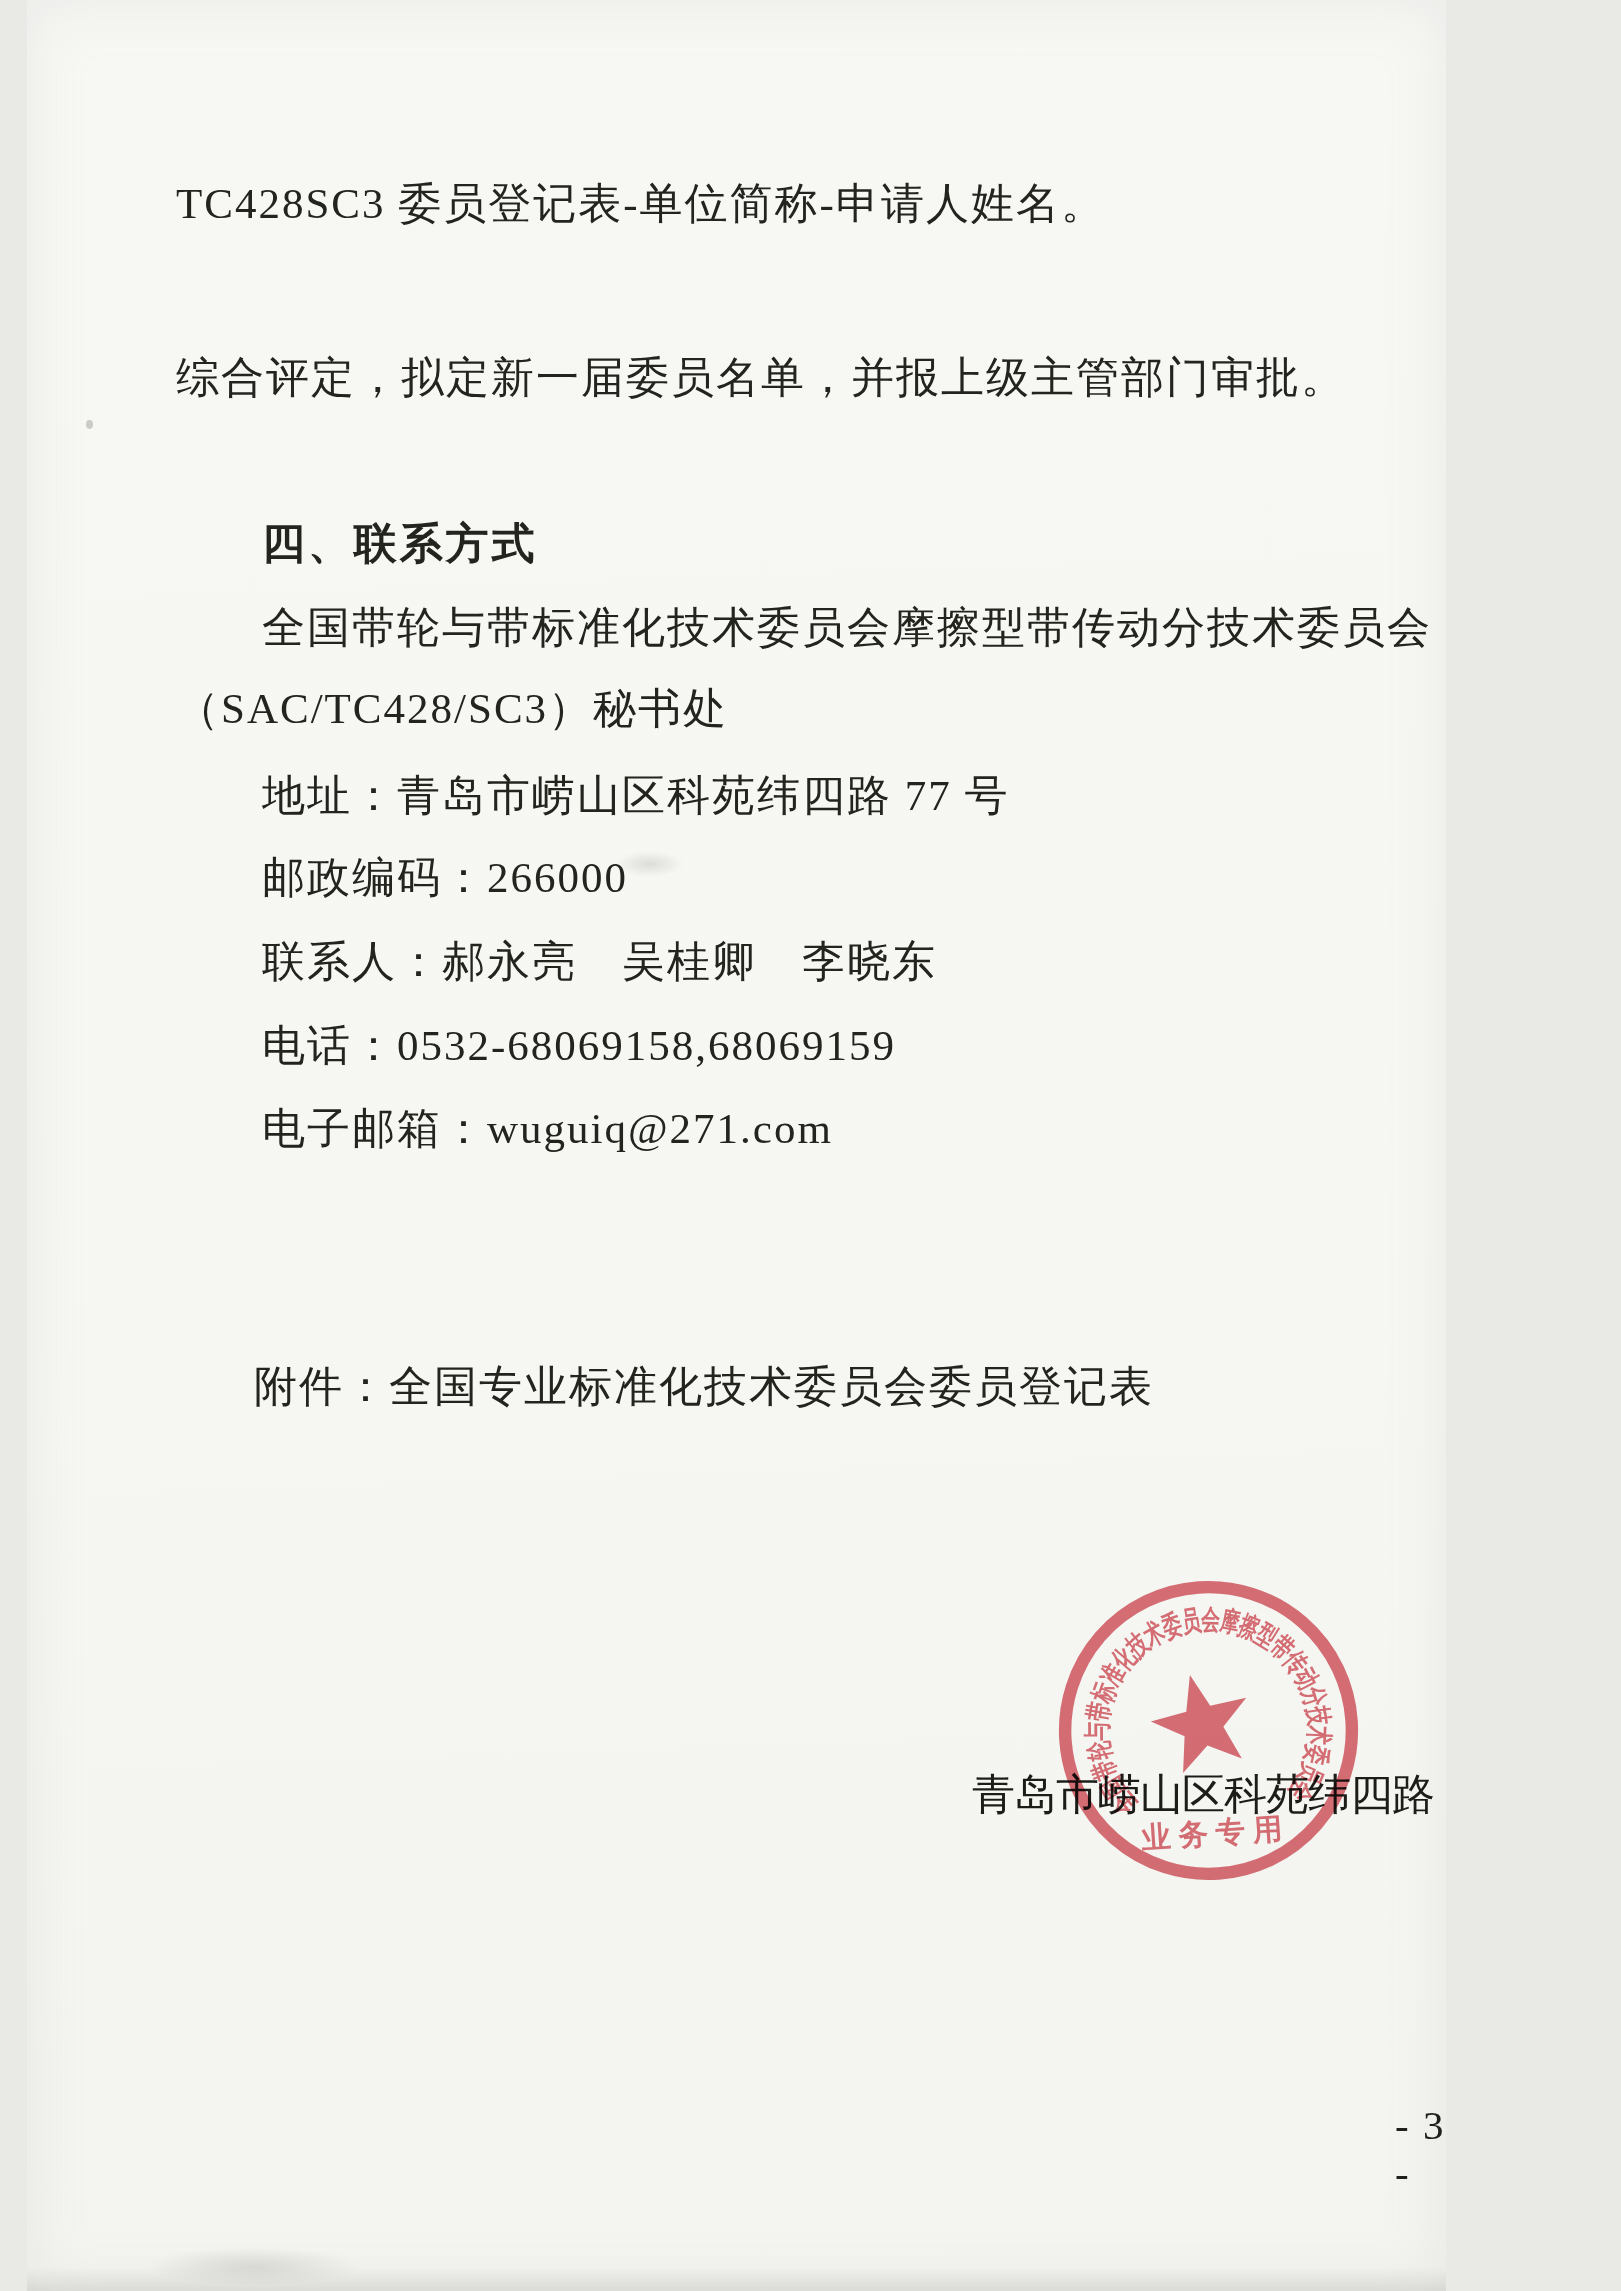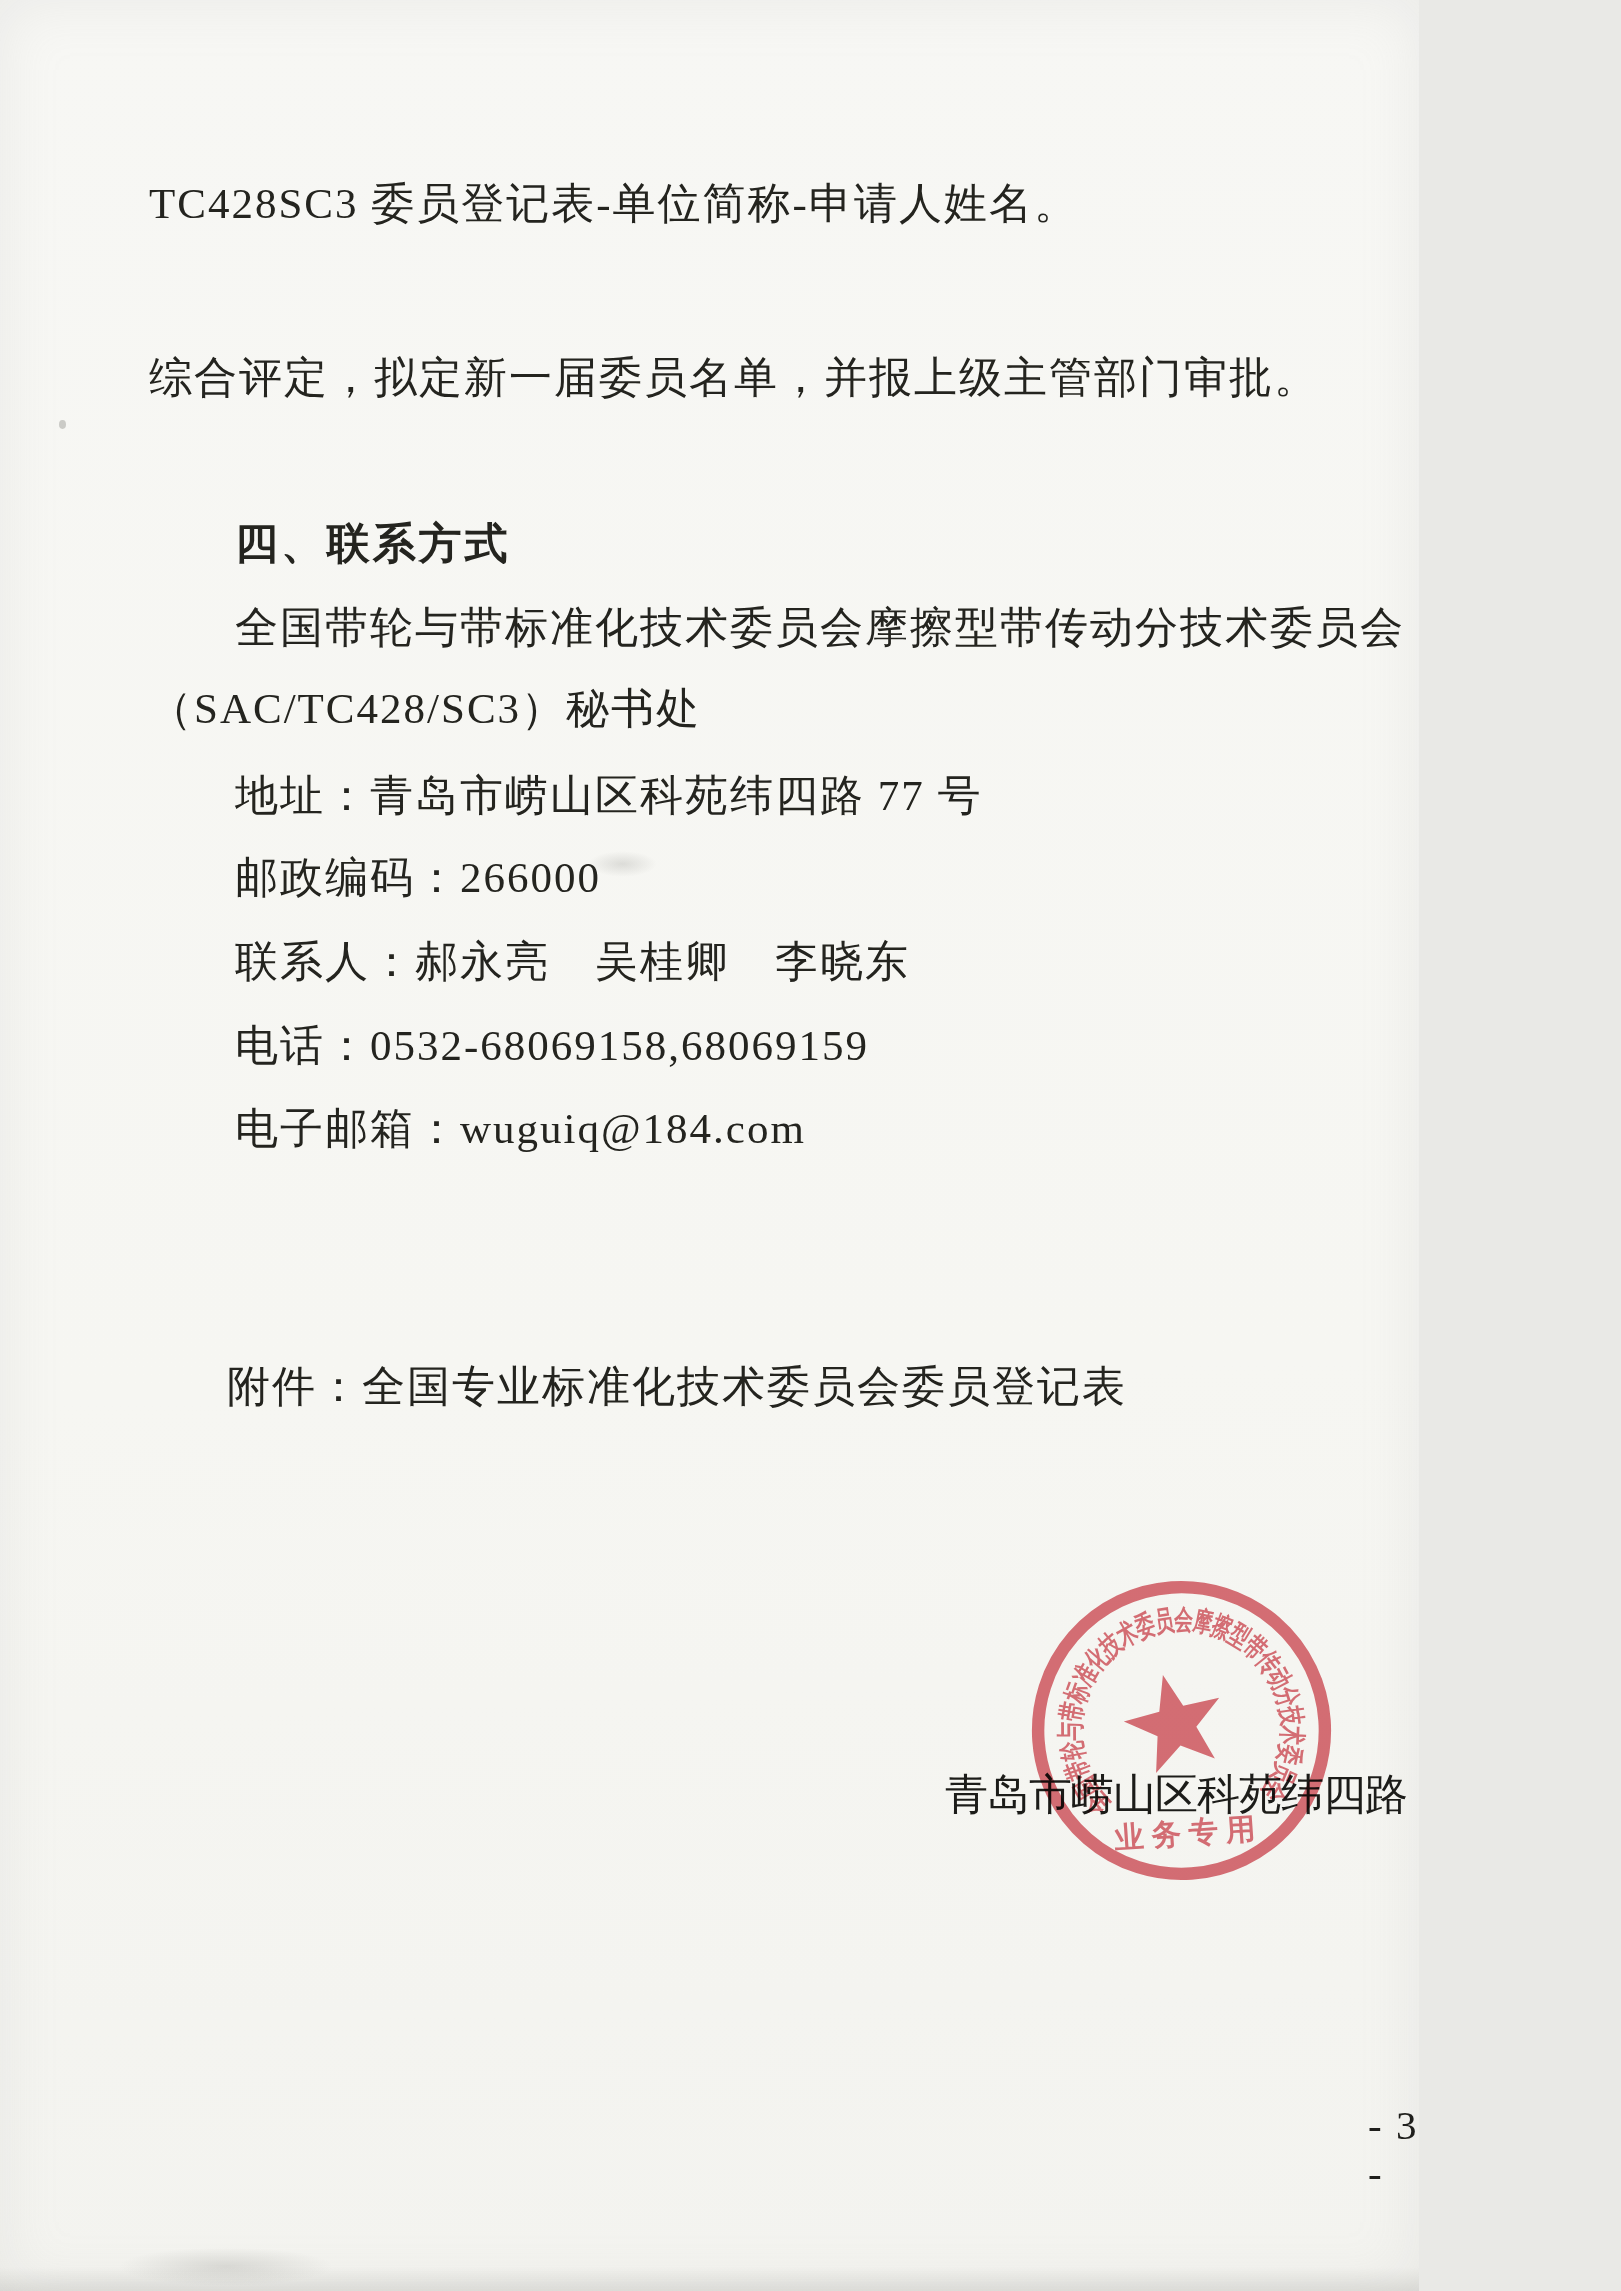--- a/index.html
+++ b/index.html
@@ -7,20 +7,21 @@
     width:1621px;height:2292px;
     background:#e9e9e6;
     font-family:"Liberation Serif","DejaVu Serif",serif;
   }
   .page{
     position:relative;
     width:1419px;height:2292px;
     background:linear-gradient(178deg,#f7f7f4 0%,#f6f6f2 60%,#f3f3ef 100%);
     overflow:hidden;
     box-shadow:inset 0 0 59px rgba(180,180,175,.18);
+    margin-left:27px;
   }
   .doc-line{
     position:absolute;
     font-size:43px;
     line-height:1.15;
     letter-spacing:2px;
     color:#24241f;
     white-space:nowrap;
   }
   .doc-line.bold{font-weight:bold;letter-spacing:2.9px;}
@@ -86,21 +87,21 @@
 
   <div class="doc-line" style="left:149px;top:179px;">TC428SC3 委员登记表-单位简称-申请人姓名。</div>
   <div class="doc-line" style="left:149px;top:353px;">综合评定，拟定新一届委员名单，并报上级主管部门审批。</div>
   <div class="doc-line bold" style="left:235px;top:519px;">四、联系方式</div>
   <div class="doc-line" style="left:235px;top:603px;">全国带轮与带标准化技术委员会摩擦型带传动分技术委员会</div>
   <div class="doc-line" style="left:149px;top:684px;">（SAC/TC428/SC3）秘书处</div>
   <div class="doc-line" style="left:235px;top:771px;">地址：青岛市崂山区科苑纬四路 77 号</div>
   <div class="doc-line" style="left:235px;top:853px;">邮政编码：266000</div>
   <div class="doc-line" style="left:235px;top:937px;">联系人：郝永亮　吴桂卿　李晓东</div>
   <div class="doc-line" style="left:235px;top:1021px;">电话：0532-68069158,68069159</div>
-  <div class="doc-line" style="left:235px;top:1104px;">电子邮箱：wuguiq@184.com</div>
+  <div class="doc-line" style="left:235px;top:1104px;">电子邮箱：wuguiq@271.com</div>
   <div class="doc-line" style="left:227px;top:1362px;">附件：全国专业标准化技术委员会委员登记表</div>
 
   <svg class="stamp" viewBox="-170 -170 340 340" style="color: rgb(213, 82, 92);">
     <circle cx="0" cy="0" r="150" fill="none" stroke="currentColor" stroke-width="13"></circle>
     <g id="ring-chars">
         <text transform="rotate(-127) translate(0,-116) scale(0.68,1)" class="ring-char">全</text>
         <text transform="rotate(-116.84) translate(0,-116) scale(0.68,1)" class="ring-char">国</text>
         <text transform="rotate(-106.68) translate(0,-116) scale(0.68,1)" class="ring-char">带</text>
         <text transform="rotate(-96.52) translate(0,-116) scale(0.68,1)" class="ring-char">轮</text>
         <text transform="rotate(-86.36) translate(0,-116) scale(0.68,1)" class="ring-char">与</text>

